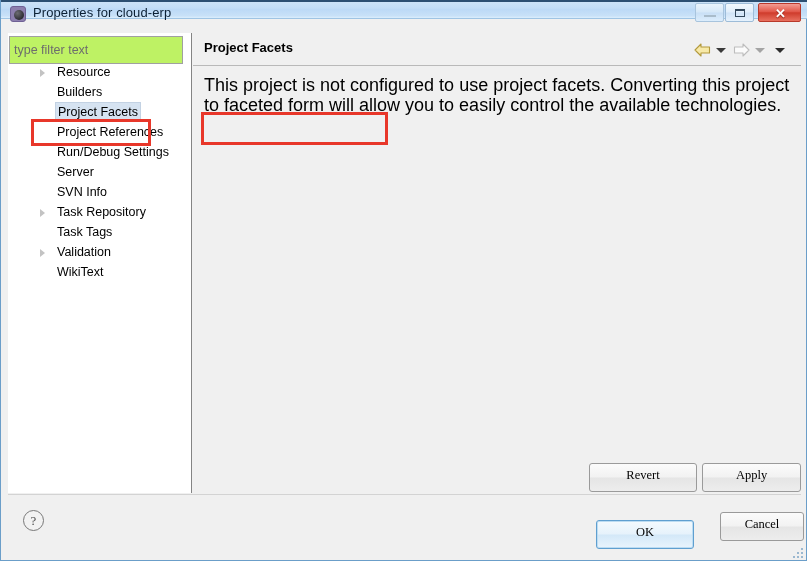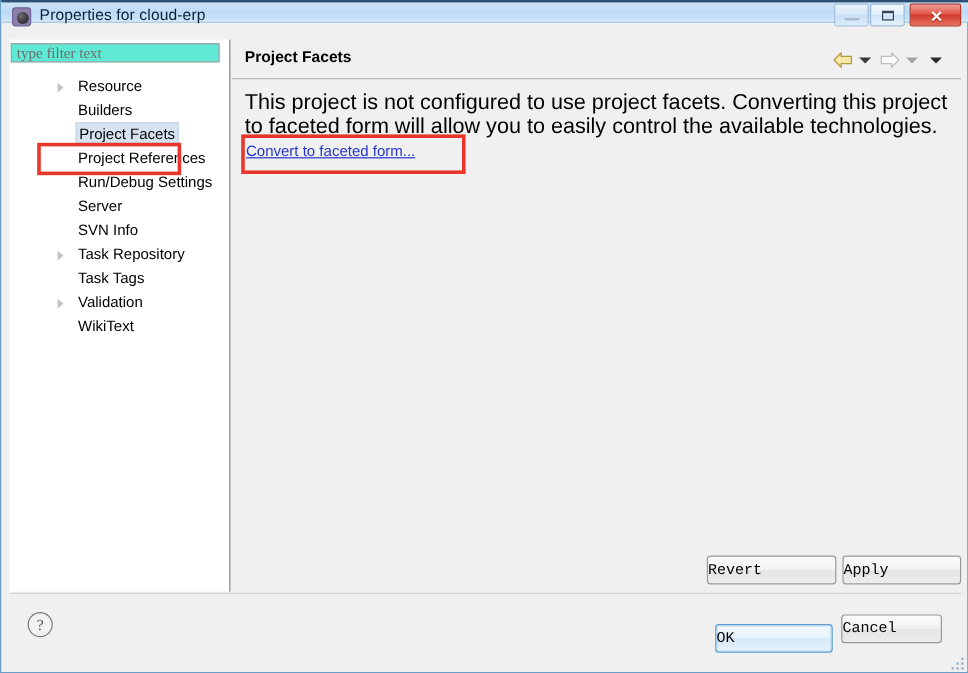--- a/index.html
+++ b/index.html
@@ -129,36 +129,36 @@
     position: absolute;
     left: 7px; top: 33px;
     width: 184px; height: 460px;
     background: #ffffff;
     box-sizing: border-box;
     border-right: 1px solid #848484;
   }
   #filter-input {
     position: absolute;
     left: 8px; top: 36px;
-    width: 174px; height: 16px;
-    box-sizing: border-box;
-    background: #5eead4;
+    width: 174px; height: 28px;
+    box-sizing: border-box;
+    background: #bef264;
     border: 1px solid #a0a0a0;
-    font-family: Liberation Serif, serif;
+    font-family: Liberation Sans, sans-serif;
     font-size: 12.5px;
     color: #6d6d6d;
     padding: 0 4px;
     line-height: 18px;
     outline: none;
   }
   #filter-input::placeholder { color: #6d6d6d; opacity: 1; }
 
   #tree {
     position: absolute;
-    left: 16px; top: 62px;
+    left: 8px; top: 62px;
     width: 176px;
     padding-left: 20px;
   }
   .tree-item {
     position: relative;
     height: 20px;
     line-height: 20px;
     white-space: nowrap;
     font-size: 12.5px;
     color: #000000;
@@ -256,39 +256,40 @@
     color: #2536cd;
     text-decoration: underline;
     cursor: pointer;
     white-space: nowrap;
   }
 
   
   .btn {
     position: absolute;
     box-sizing: border-box;
-    height: 24px;
+    height: 29px;
     background: linear-gradient(to bottom, #fbfbfb 0%, #f2f2f2 48%, #e5e5e5 52%, #ededed 100%);
     border: 1px solid #9a9a9a;
     border-radius: 3px;
-    font-family: Liberation Mono, monospace;
+    font-family: Liberation Serif, serif;
     font-size: 12.5px;
     color: #000000;
+    text-align: center;
     line-height: 22px;
     cursor: default;
   }
   #btn-revert { left: 588px; top: 463px; width: 108px; }
   #btn-apply  { left: 701px; top: 463px; width: 99px; }
   #btn-ok {
     left: 595px; top: 520px; width: 98px;
     background: linear-gradient(to bottom, #f4fafe 0%, #e6f2fb 48%, #d3e8f8 52%, #e9f4fd 100%);
     border-color: #5f9fd0;
     box-shadow: 0 0 0 1px #bcdcf2 inset;
   }
-  #btn-cancel { left: 700px; top: 512px; width: 84px; }
+  #btn-cancel { left: 719px; top: 512px; width: 84px; }
 
   
   #bottom-bar {
     position: absolute;
     left: 7px; top: 494px;
     width: 793px; height: 60px;
     background: #f0f0f0;
     box-sizing: border-box;
     border-top: 1px solid #d3d3d3;
   }
@@ -392,21 +393,20 @@
 
       <svg class="nav-arrow-fwd" viewBox="0 0 17 14">
         <path d="M10 1 L16 7 L10 13 L10 10 L1.5 10 L1.5 4 L10 4 Z" fill="#fbfbfb" stroke="#bdbdbd" stroke-width="1.1" stroke-linejoin="round"></path>
       </svg>
       <span class="chev" id="chev-fwd"></span>
       <span class="chev" id="chev-menu"></span>
     </div>
 
     <div id="content-body">
       <div id="desc-text">This project is not configured to use project facets. Converting this project to faceted form will allow you to easily control the available technologies.</div>
-      <a id="convert-link" href="#">Convert to faceted form...</a>
     </div>
   </div>
 
   <div class="annot" id="annot-tree"></div>
   <div class="annot" id="annot-link"></div>
 
   <div class="btn" id="btn-revert">Revert</div>
   <div class="btn" id="btn-apply">Apply</div>
 
   <div id="bottom-bar"></div>

